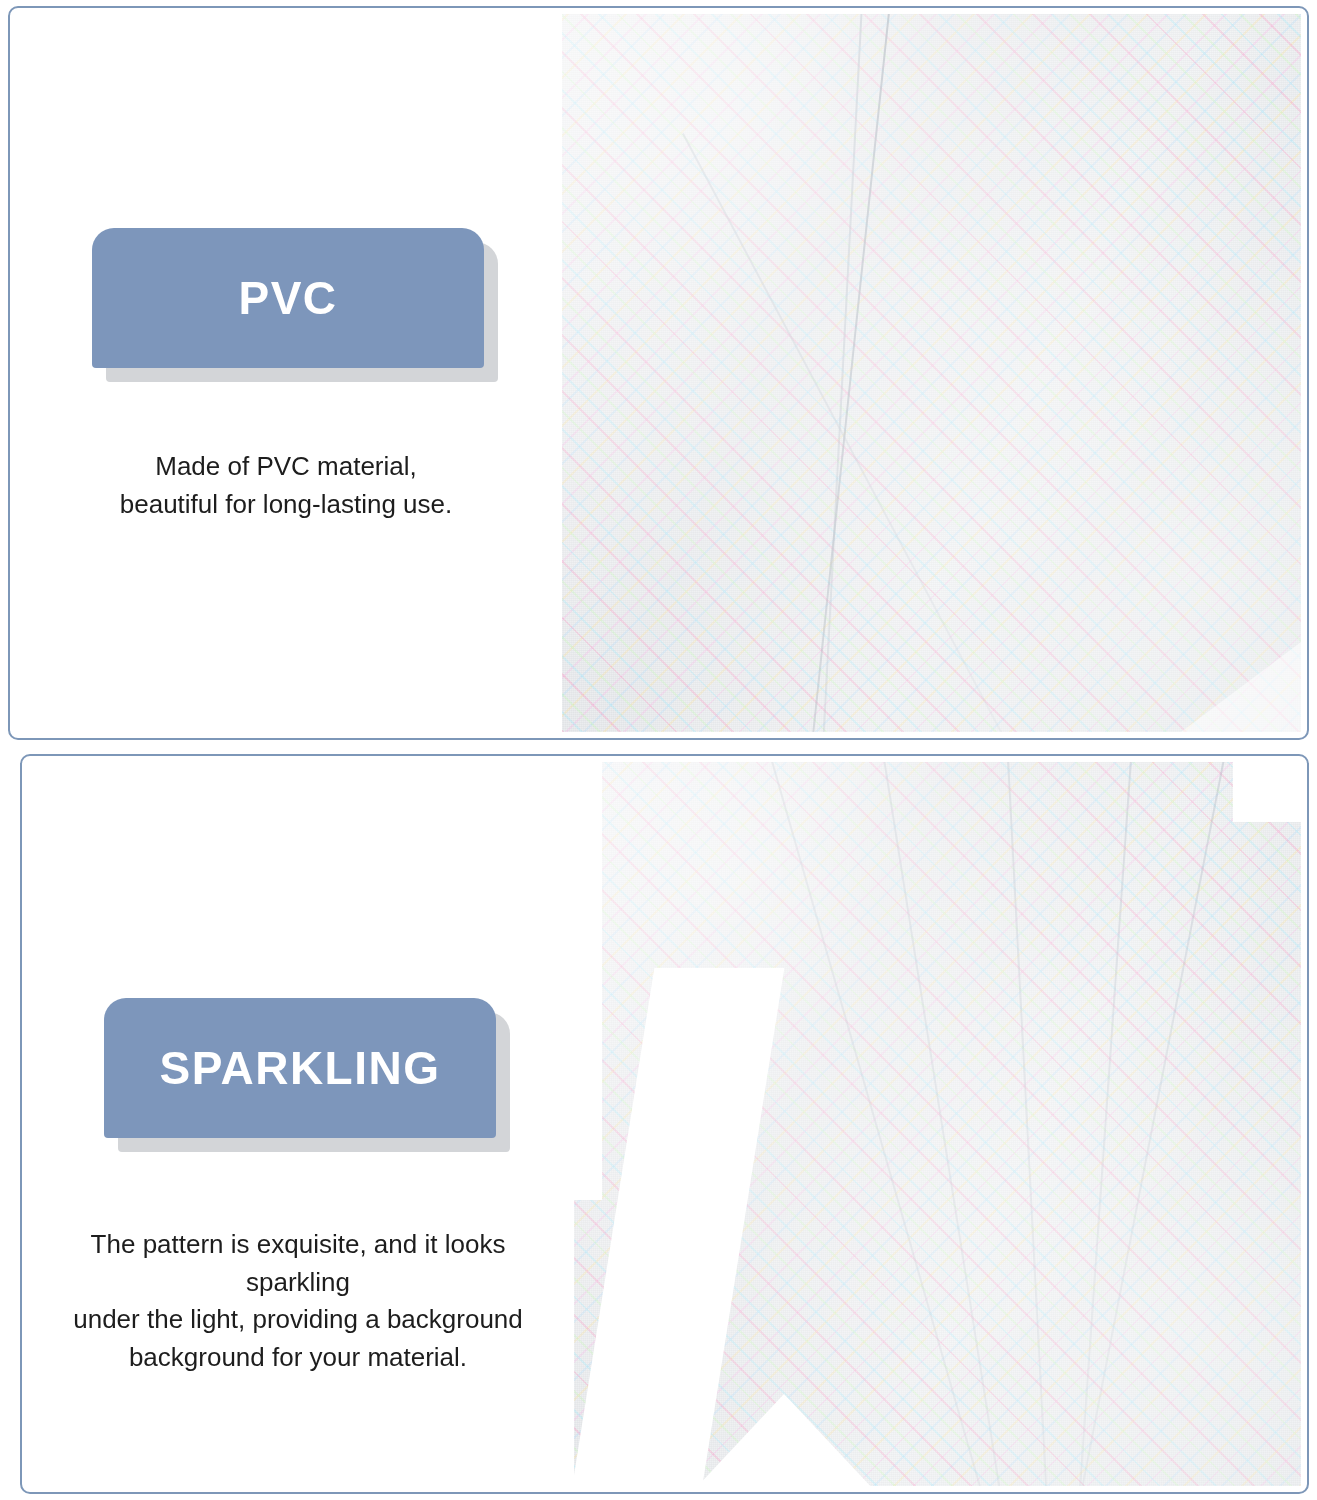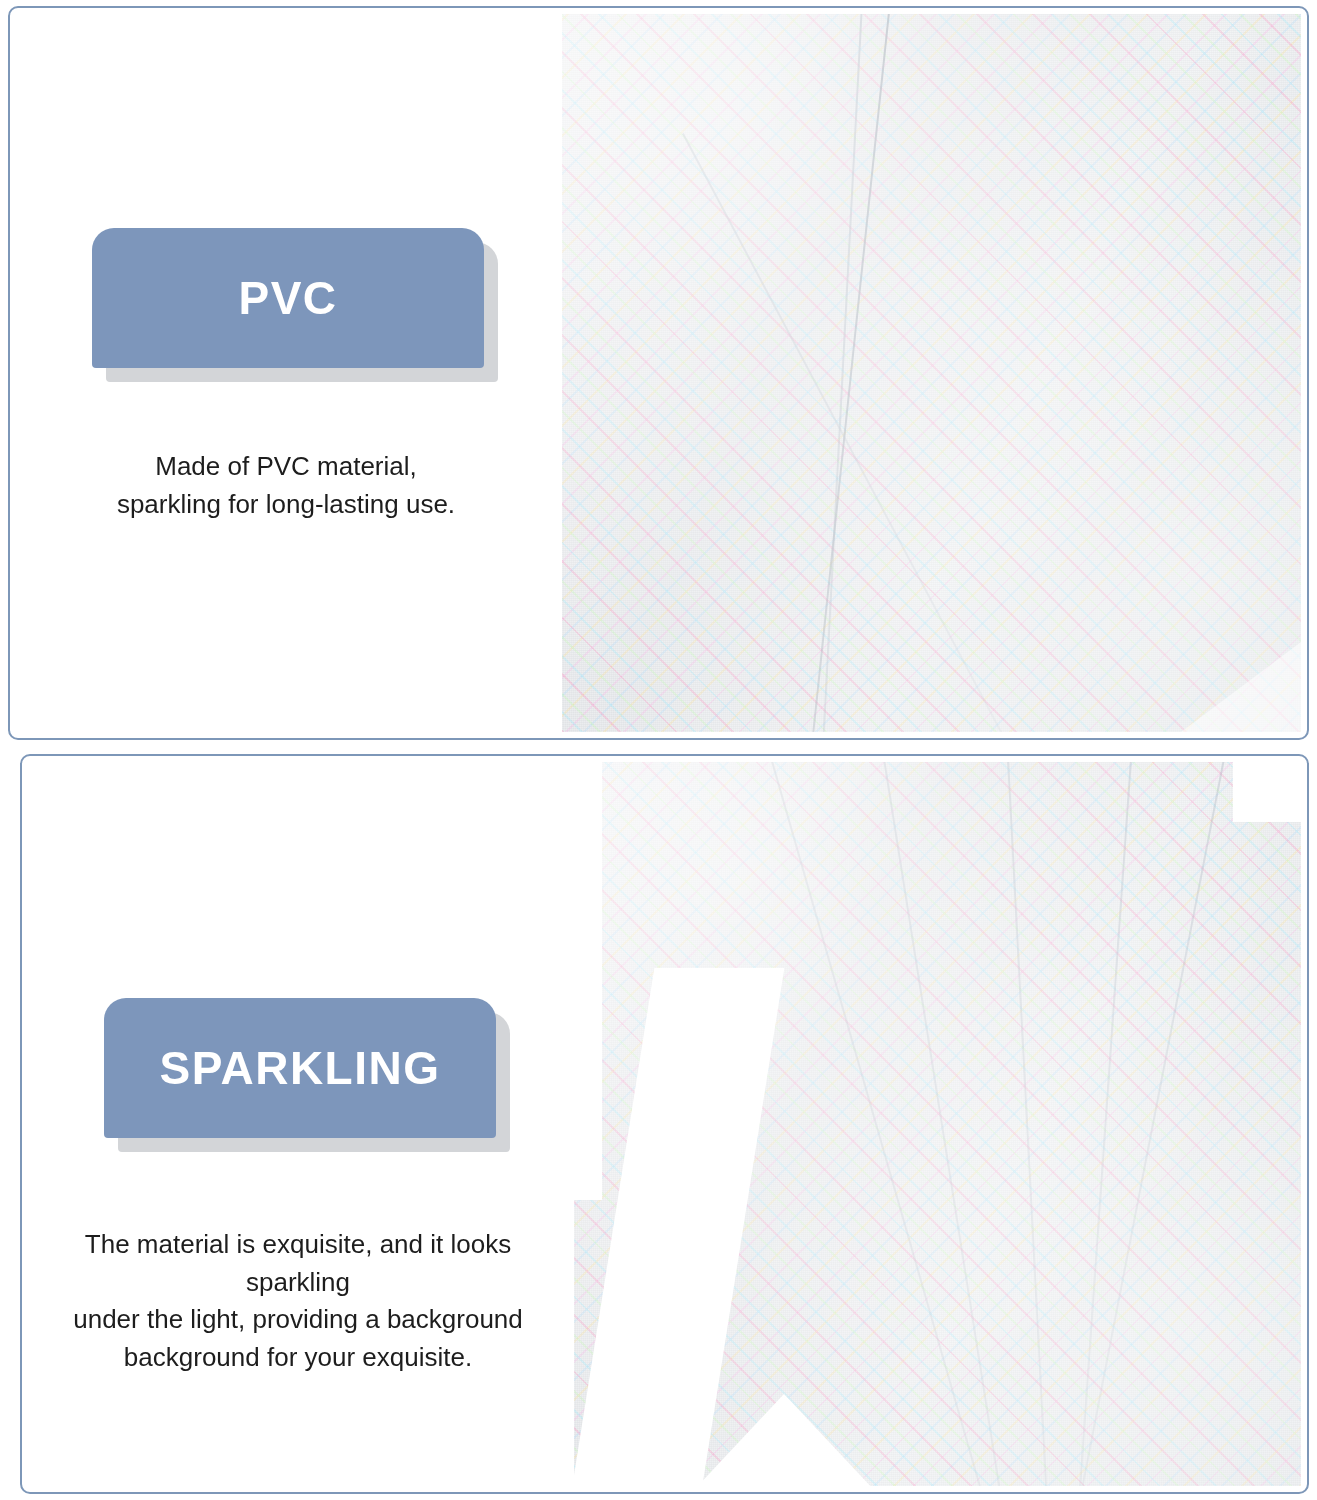--- a/index.html
+++ b/index.html
@@ -244,21 +244,21 @@
 
       <div class="badge-wrap p1-badge">
         <div class="badge-shadow"></div>
         <div class="badge">
           <div class="badge-label">PVC</div>
         </div>
       </div>
 
       <div class="desc p1-desc">
         <span>Made of PVC material,</span>
-        <span>sparkling for long-lasting use.</span>
+        <span>beautiful for long-lasting use.</span>
       </div>
 
     </div>
 
     <div class="panel-right">
       <div class="holo">
         <div class="holo-base"></div>
         <div class="holo-grain"></div>
         <div class="holo-fold p1-fold-a"></div>
         <div class="holo-fold p1-fold-b"></div>
@@ -273,23 +273,23 @@
     <div class="panel-left">
 
       <div class="badge-wrap p2-badge">
         <div class="badge-shadow"></div>
         <div class="badge">
           <div class="badge-label">SPARKLING</div>
         </div>
       </div>
 
       <div class="desc p2-desc">
-        <span>The material is exquisite, and it looks sparkling</span>
+        <span>The pattern is exquisite, and it looks sparkling</span>
         <span>under the light, providing a background</span>
-        <span>background for your exquisite.</span>
+        <span>background for your material.</span>
       </div>
 
     </div>
 
     <div class="panel-right">
       <div class="holo">
         <div class="holo-base"></div>
         <div class="holo-grain"></div>
 
         <div class="holo-fold p2-fan-line" style="left:180px; transform: rotate(-16deg);"></div>

